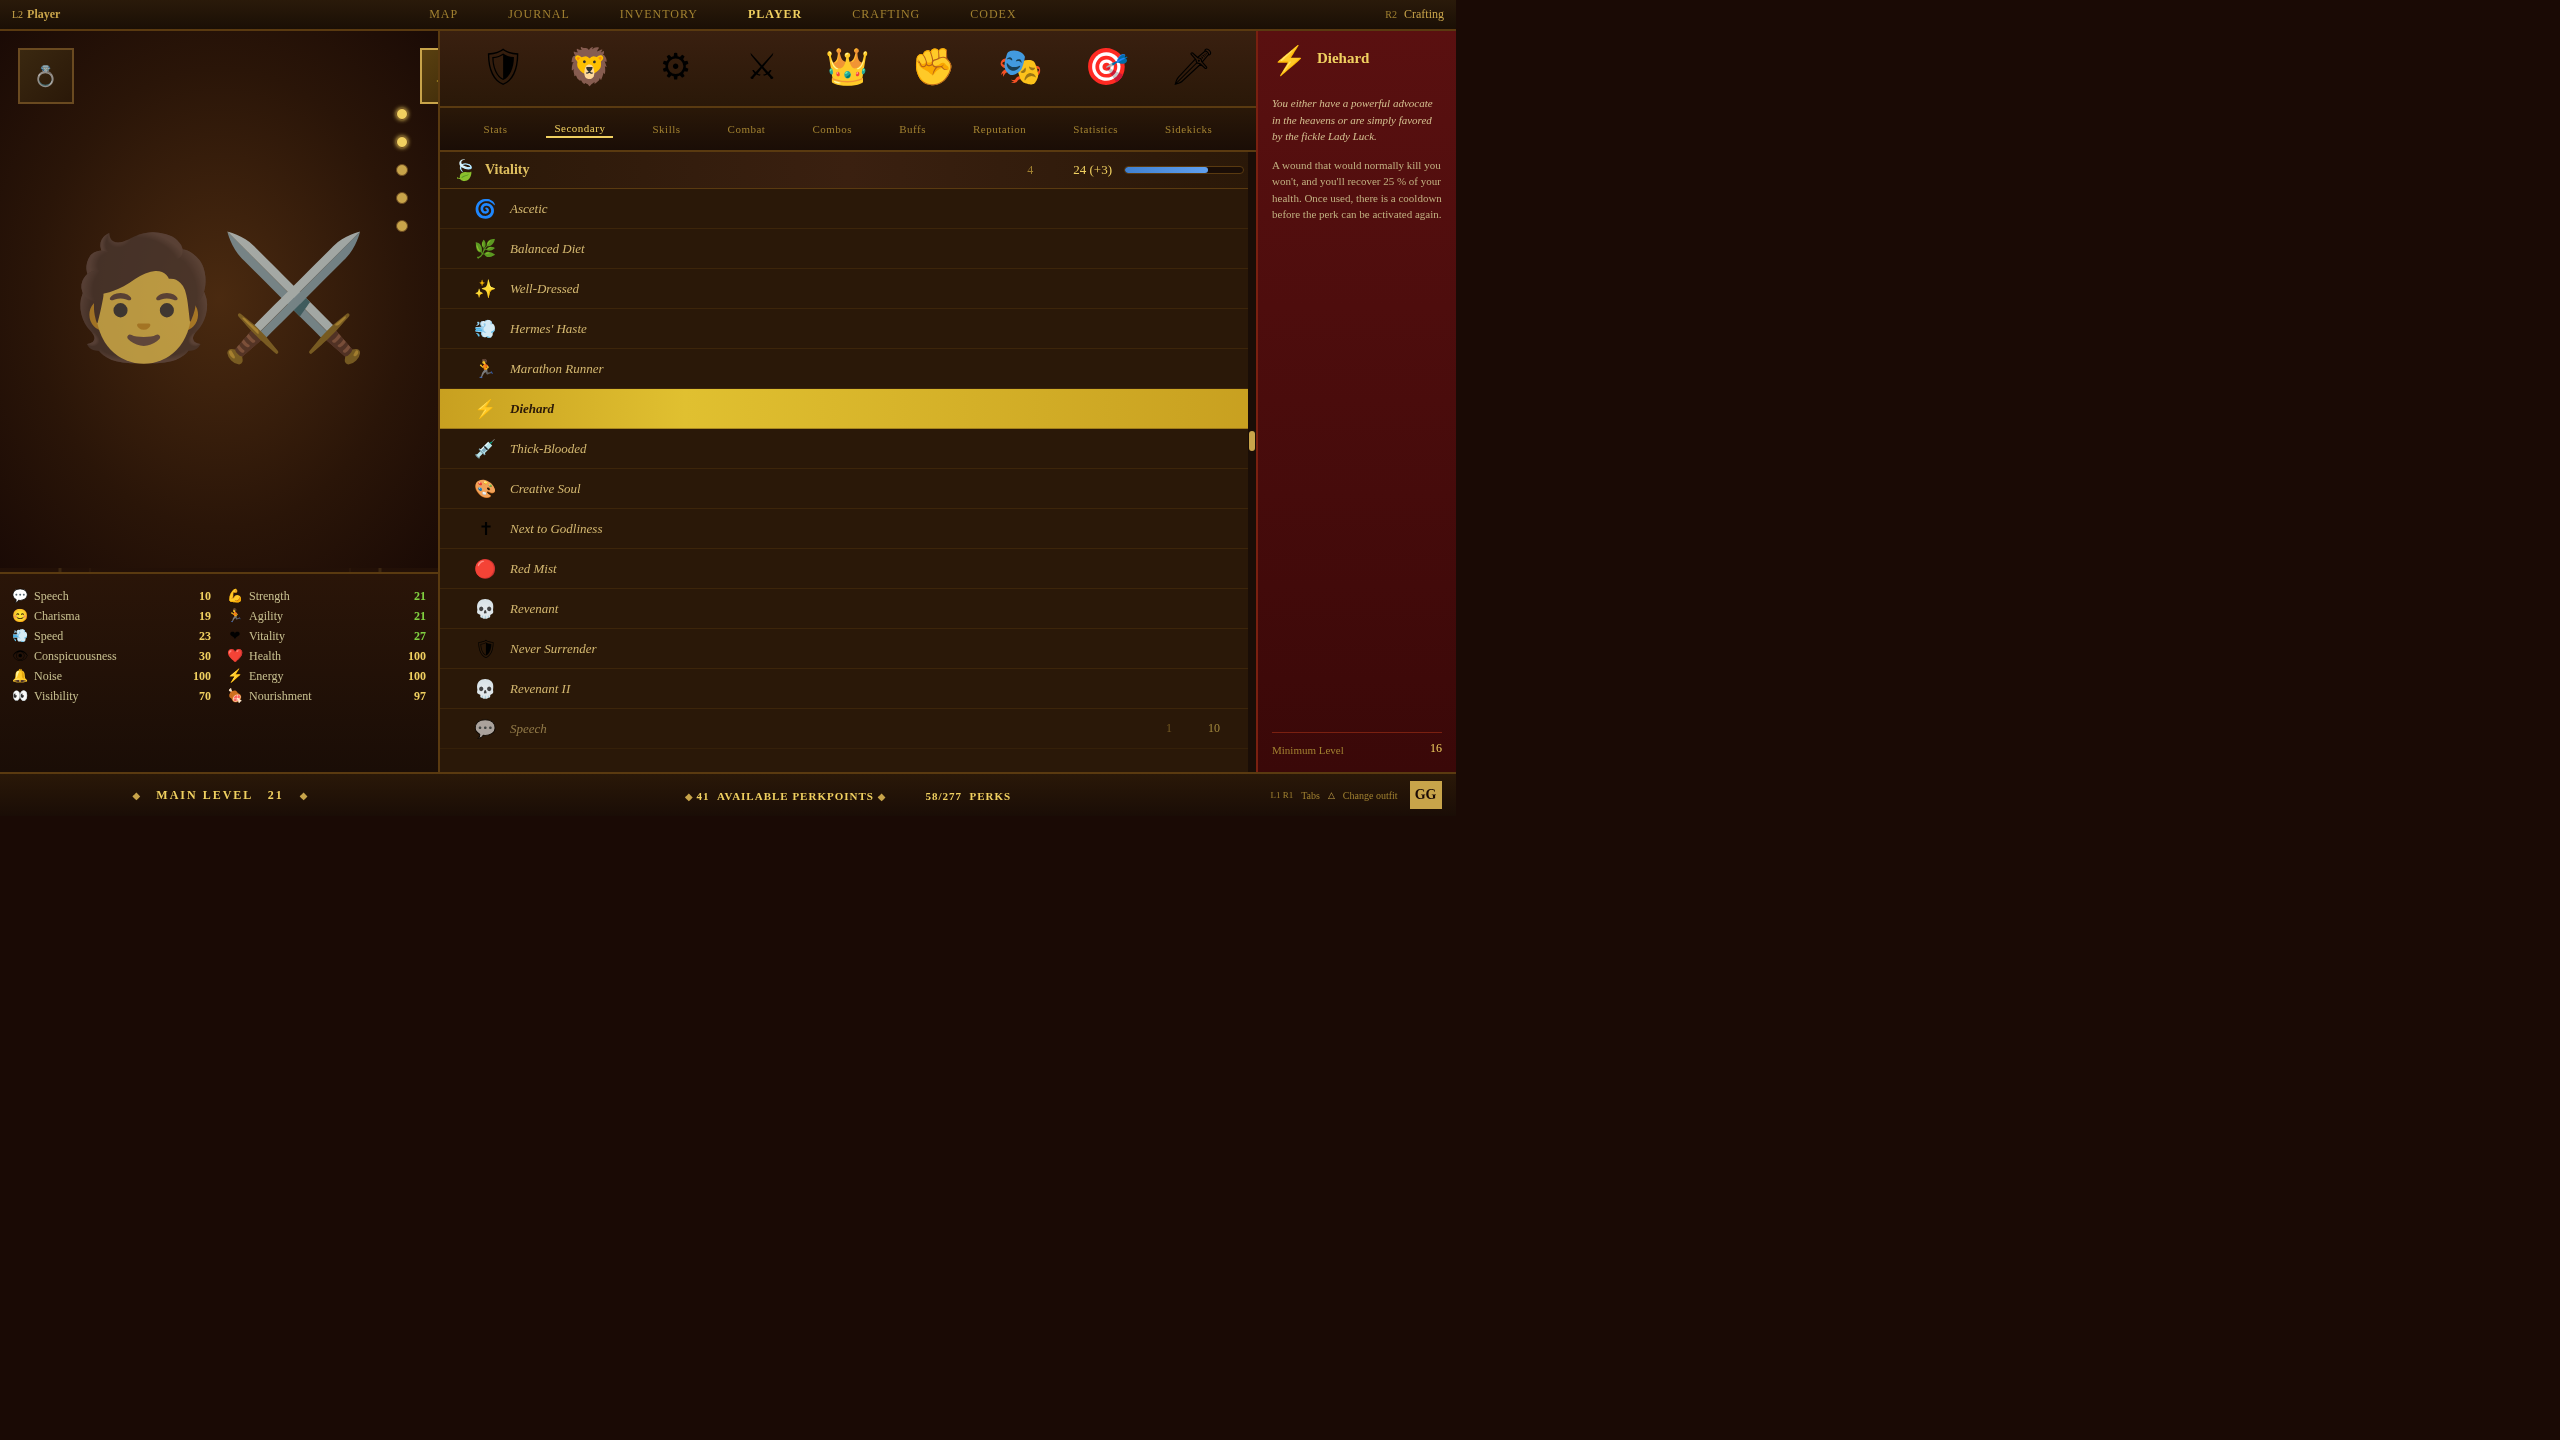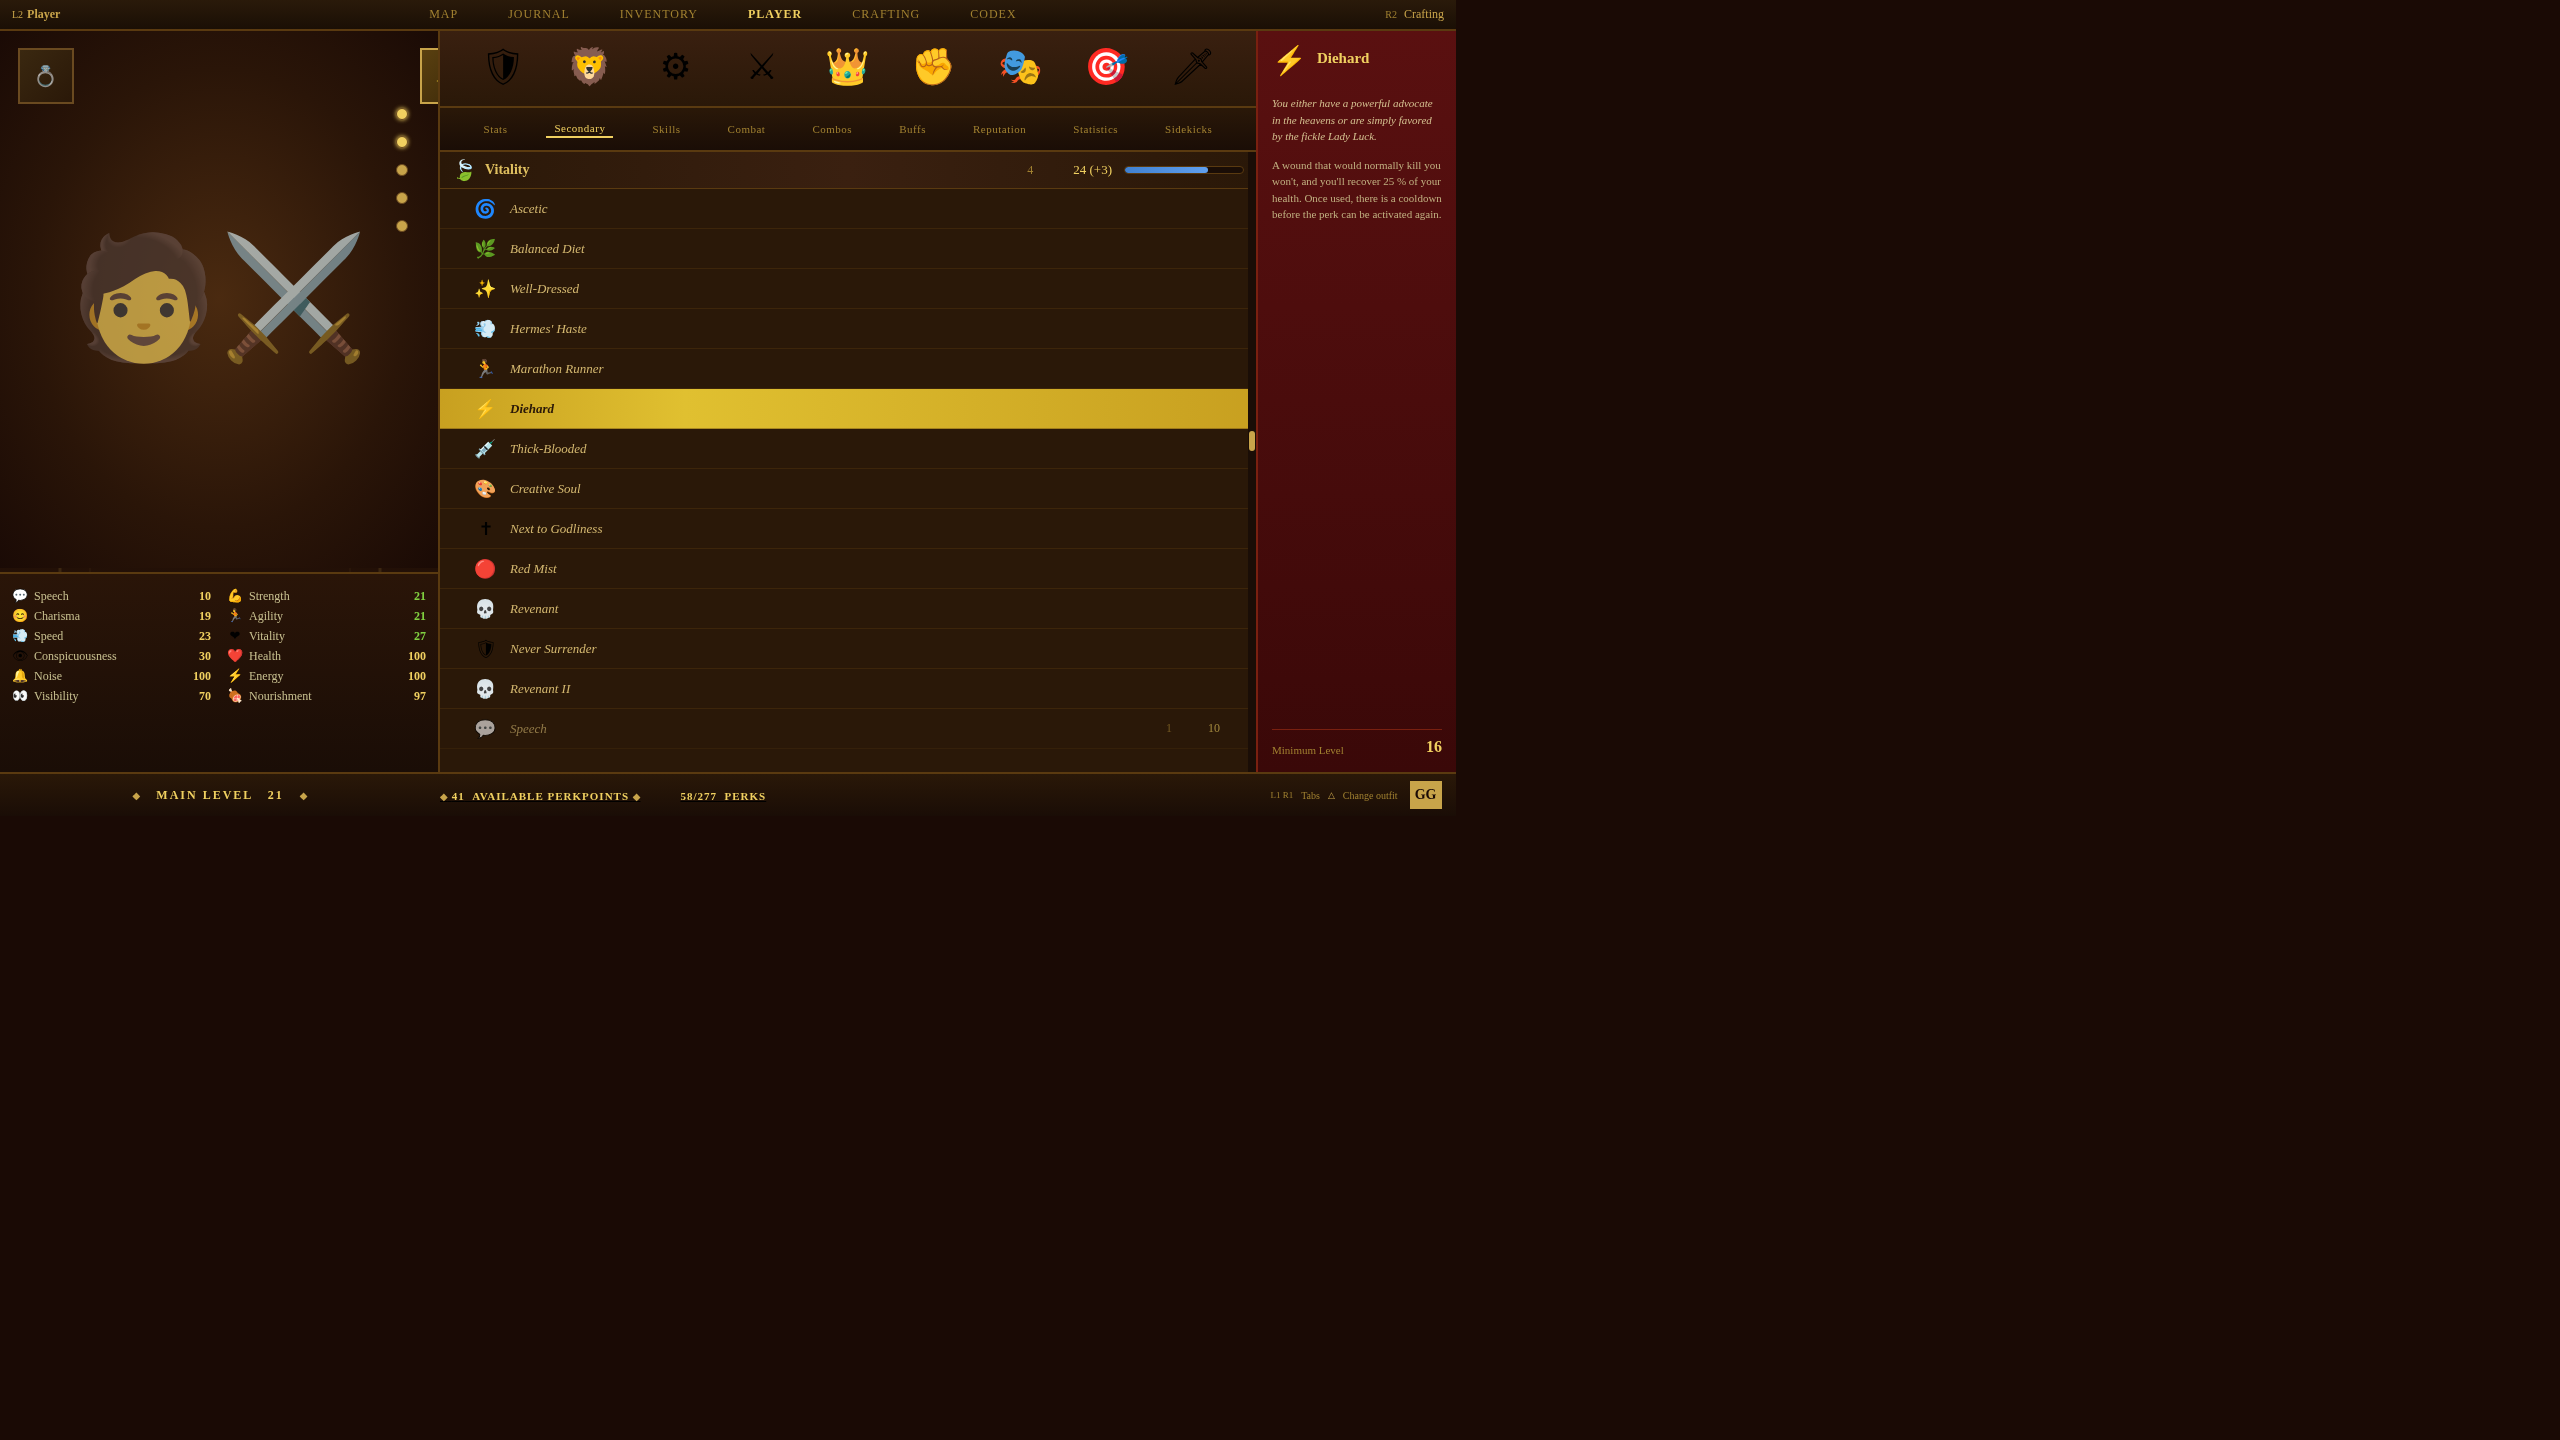--- a/index.html
+++ b/index.html
@@ -392,22 +392,22 @@
       align-items: flex-end;
       border-top: 1px solid #7a2010;
       padding-top: 8px;
     }
     .perk-detail-footer-label {
       color: #a08030;
       font-size: 11px;
     }
     .perk-detail-footer-value {
       color: #f0d060;
-      font-size: 16px;
-      font-weight: bold;
+      font-size: 12px;
+      font-weight: normal;
     }
 
     
     .bottom-bar {
       position: absolute;
       bottom: 0;
       left: 0;
       right: 0;
       height: 44px;
       background: linear-gradient(180deg, #2a1808 0%, #1a0d06 100%);
@@ -429,23 +429,22 @@
       font-weight: bold;
     }
     .bottom-diamond {
       color: #c8a44a;
       font-size: 10px;
     }
     .bottom-center {
       flex: 1;
       display: flex;
       align-items: center;
-      justify-content: flex-start;
+      justify-content: center;
       gap: 40px;
-      text-decoration: underline;
     }
     .bottom-stat {
       color: #c8c090;
       font-size: 11px;
       letter-spacing: 1px;
     }
     .bottom-stat span {
       color: #f0d060;
       font-weight: bold;
     }

